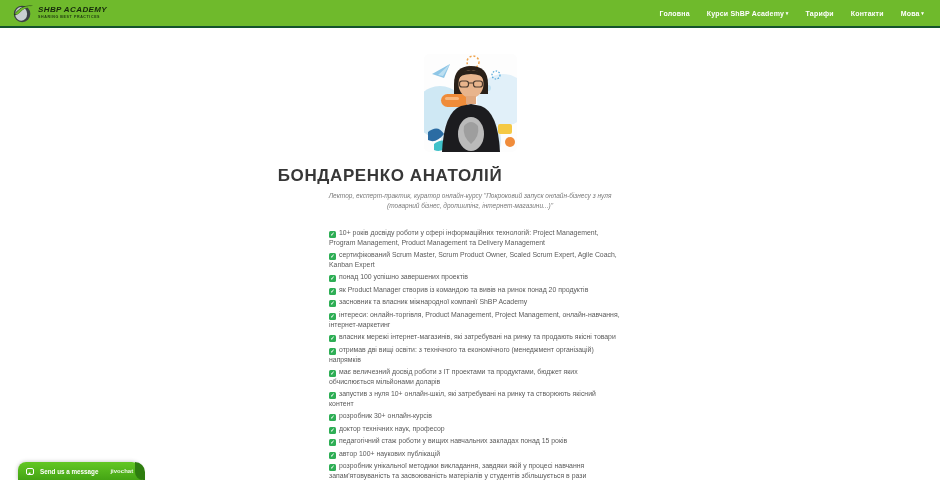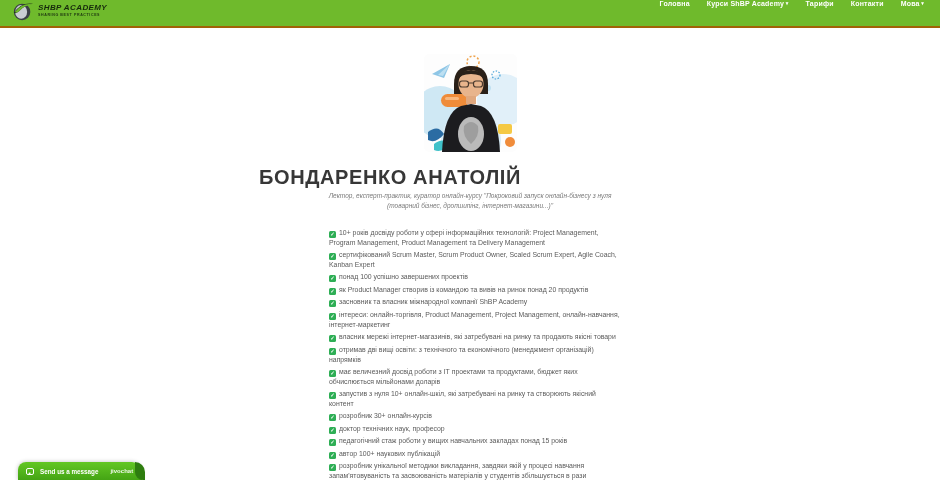--- a/index.html
+++ b/index.html
@@ -2,38 +2,38 @@
 <html lang="uk"><head>
 <meta charset="utf-8">
 <style>
   * { margin:0; padding:0; box-sizing:border-box; }
   html,body { width:940px; height:480px; overflow:hidden; background:#ffffff;
               font-family:"Liberation Sans", sans-serif; }
   body { position:relative; }
 
   
   .header { position:absolute; top:0; left:0; width:940px; height:28px;
-            background:#6fba2c; border-bottom:2px solid #a16207;
-            display:flex; align-items:flex-start; justify-content:space-between;
+            background:#6fba2c; border-bottom:2px solid #14532d;
+            display:flex; align-items:center; justify-content:space-between;
             padding:0 16px 0 12px; z-index:5; }
   .logo { display:flex; align-items:center; gap:4px; }
   .logo-icon { width:22px; height:22px; flex:0 0 auto; }
   .logo-text { display:flex; flex-direction:column; line-height:1; }
   .logo-name { font-size:8px; font-weight:bold; font-style:italic; color:#16290c; letter-spacing:.4px; }
   .logo-tagline { font-size:3.6px; color:#1d3510; letter-spacing:.6px; margin-top:1.5px; font-weight:bold; }
   .nav { display:flex; align-items:center; gap:17px; }
   .nav-item { color:#ffffff; font-size:7px; font-weight:bold; text-decoration:none;
               letter-spacing:.2px; white-space:nowrap; }
   .nav-item .caret { font-size:5px; vertical-align:1px; }
 
   
   .photo-wrap { position:absolute; top:54px; left:424px; width:93px; height:98px;
                 border-radius:5px; overflow:hidden; background:#fdfdfd; }
   .page-title { position:absolute; top:166px; left:0; width:780px; text-align:center;
-                font-size:20px; font-weight:bold; color:#373737; letter-spacing:.6px; }
+                font-size:17px; font-weight:bold; color:#373737; letter-spacing:.6px; }
   .subtitle { position:absolute; top:191px; left:320px; width:300px; text-align:center;
               font-style:italic; font-size:6.5px; color:#7a7a7a; line-height:1.6; }
 
   
   .achievements { position:absolute; top:228px; left:329px; width:293px; list-style:none; }
   .achievements li { font-size:6.9px; color:#5a5a5a; line-height:1.38; margin-bottom:2.6px; }
   .check { display:inline-block; width:7px; height:7px; background:#2eae55; border-radius:1.5px;
            color:#fff; font-size:5.5px; line-height:7px; text-align:center; font-weight:bold;
            margin-right:3px; vertical-align:-1px; }
 

